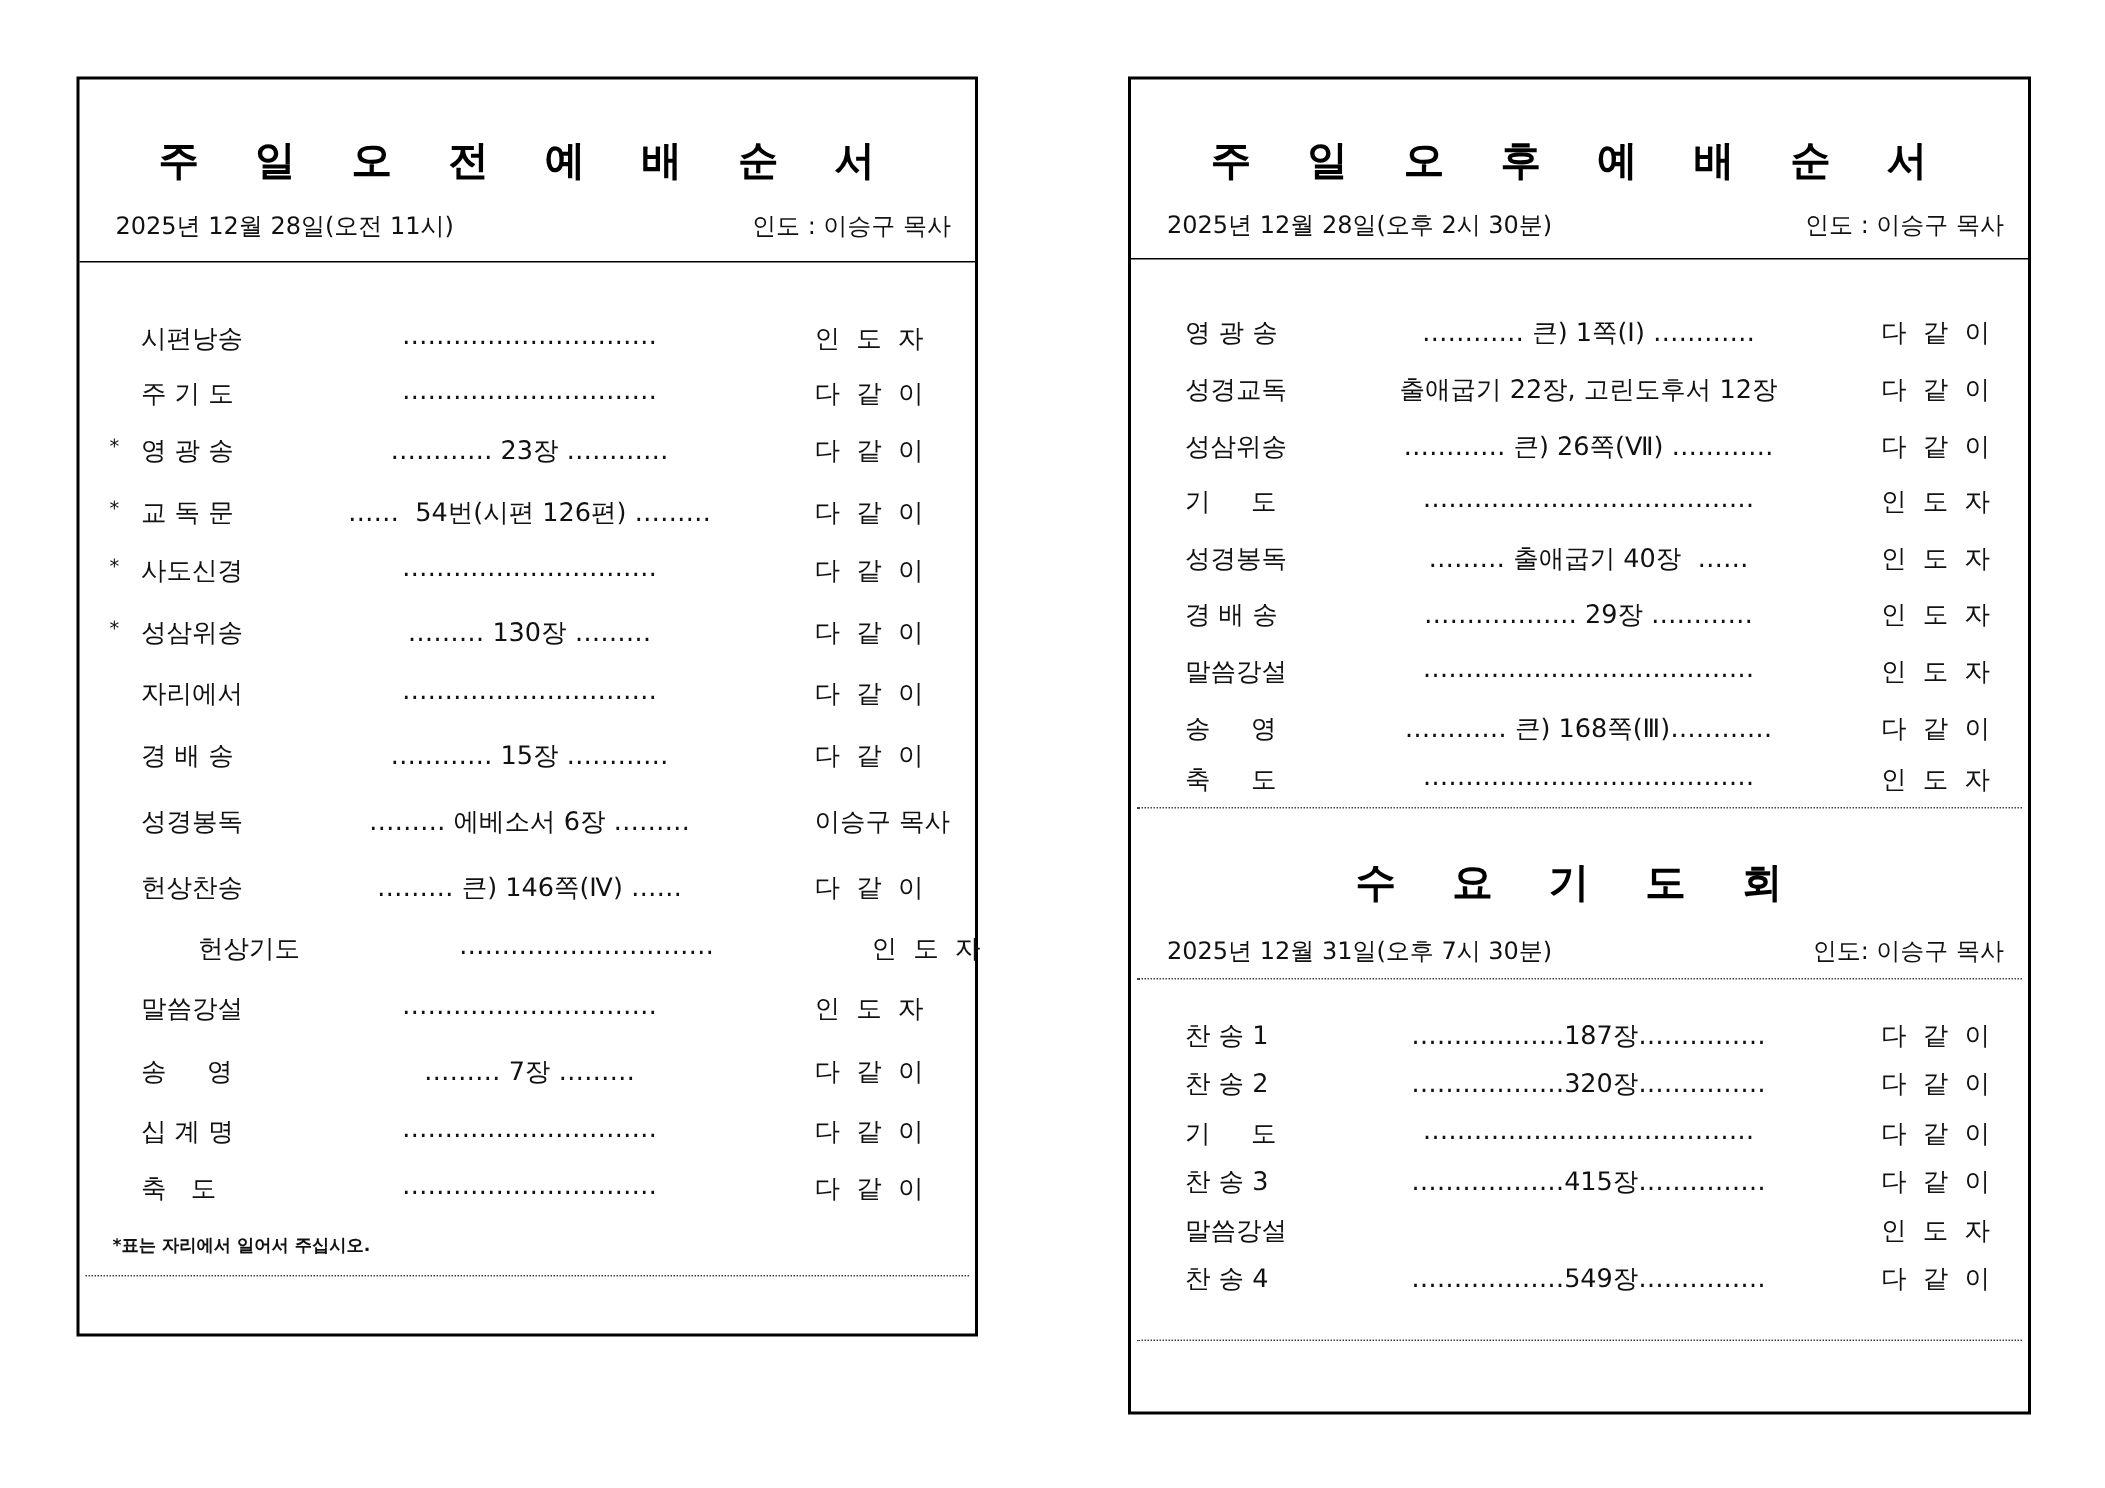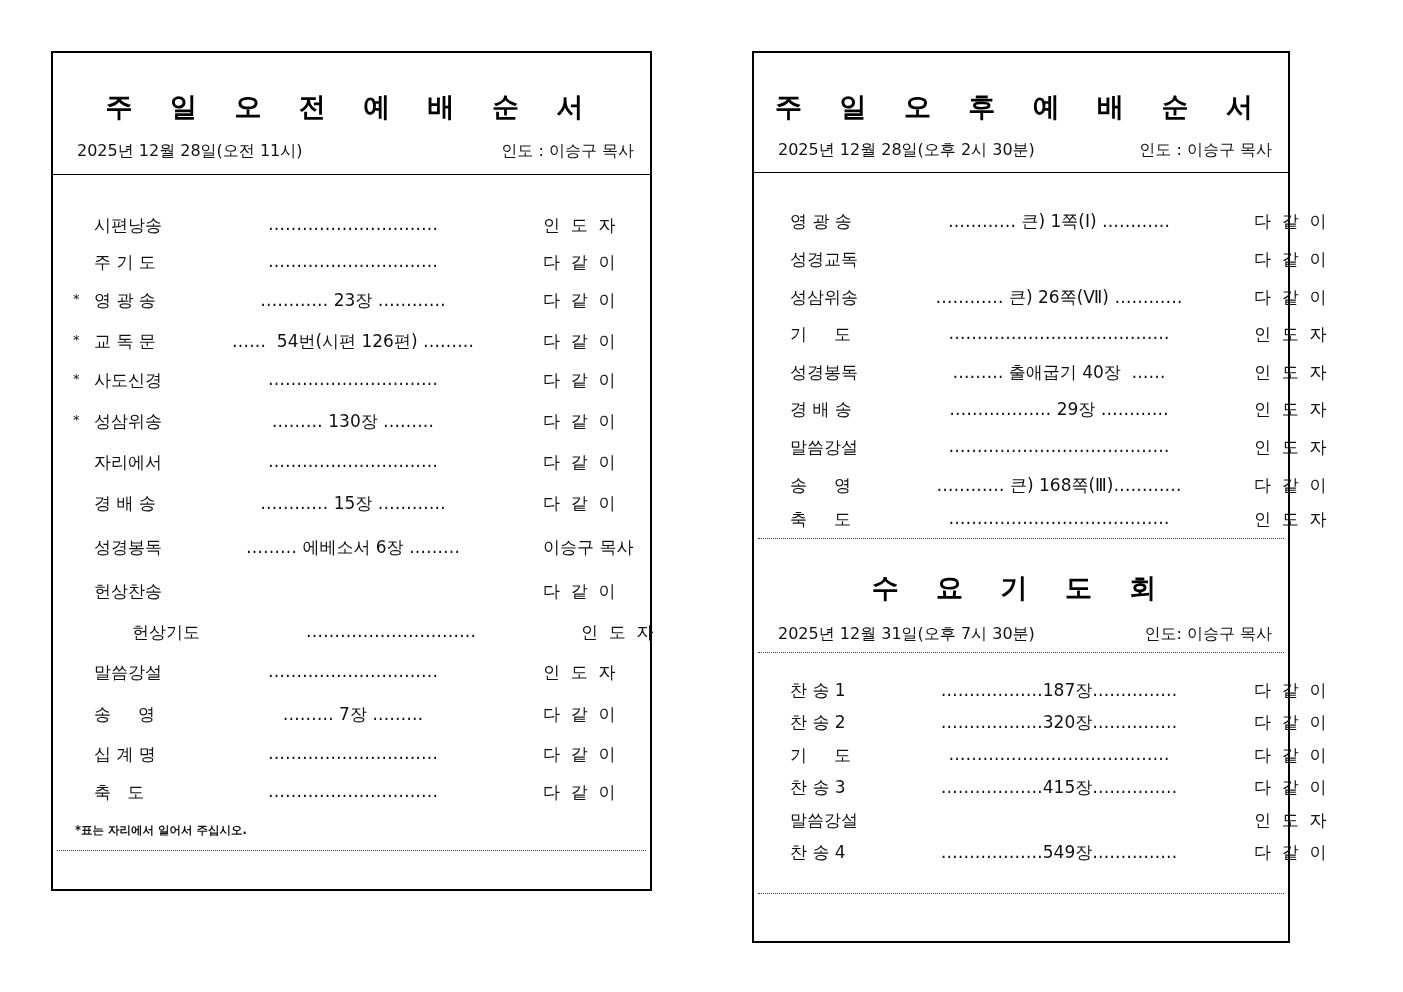--- a/index.html
+++ b/index.html
@@ -1,20 +1,20 @@
 <!DOCTYPE html>
 <html><head>
 <meta charset="utf-8">
 <style>
   html, body { margin:0; padding:0; background:#ffffff; }
   body { width:1403px; height:992px; position:relative; overflow:hidden;
          font-family:"DejaVu Sans", "Liberation Sans", sans-serif; color:#111; }
   .page { position:absolute; border:2px solid #000; background:#fff; box-sizing:border-box; }
   #left  { left:51px;  top:51px; width:601px; height:840px; }
-  #right { left:752px; top:51px; width:538px; height:892px; }
+  #right { left:752px; top:51px; width:602px; height:892px; }
 
   .title { position:absolute; left:0; right:0; text-align:center;
            font-size:27px; font-weight:bold; letter-spacing:14px; color:#000; }
   .subhead { position:absolute; left:24px; right:16px; font-size:16px; color:#111;
              display:flex; justify-content:space-between; }
   .rule { position:absolute; left:0; right:0; height:0; }
   .solid { border-top:1.5px solid #000; }
   .dotted { border-top:1.5px dotted #444; }
 
   .row { position:absolute; left:0; right:0; height:30px; font-size:17px; }
@@ -85,20 +85,21 @@
       </div>
       <div class="row" style="top: 483px;">
         <span class="star"></span>
         <span class="name" style="left:41px;">성경봉독</span>
         <span class="mid" style="left:150px;width:300px;">……… 에베소서 6장 ………</span>
         <span class="who" style="left:490px;">이승구 목사</span>
       </div>
       <div class="row" style="top: 527px;">
         <span class="star"></span>
         <span class="name" style="left:41px;">헌상찬송</span>
+        <span class="mid" style="left:150px;width:300px;">……… 큰) 146쪽(Ⅳ) ……</span>
         <span class="who" style="left:490px;">다  같  이</span>
       </div>
       <div class="row" style="top: 568px; margin-left: 38px;">
         <span class="star"></span>
         <span class="name" style="left:41px;">헌상기도</span>
         <span class="mid" style="left:150px;width:300px;">…………………………</span>
         <span class="who" style="left:490px;">인  도  자</span>
       </div>
       <div class="row" style="top: 608px;">
         <span class="star"></span>
@@ -137,20 +138,21 @@
   </div>
   <div class="rule solid" style="top:119px;"></div>
   <div id="afternoon-rows">
       <div class="row" style="top: 157px;">
         <span class="name" style="left:36px;">영 광 송</span>
         <span class="mid" style="left:150px;width:310px;">………… 큰) 1쪽(Ⅰ) …………</span>
         <span class="who" style="left:500px;">다  같  이</span>
       </div>
       <div class="row" style="top: 195px;">
         <span class="name" style="left:36px;">성경교독</span>
+        <span class="mid" style="left:150px;width:310px;">출애굽기 22장, 고린도후서 12장</span>
         <span class="who" style="left:500px;">다  같  이</span>
       </div>
       <div class="row" style="top: 233px;">
         <span class="name" style="left:36px;">성삼위송</span>
         <span class="mid" style="left:150px;width:310px;">………… 큰) 26쪽(Ⅶ) …………</span>
         <span class="who" style="left:500px;">다  같  이</span>
       </div>
       <div class="row" style="top: 270px;">
         <span class="name" style="left:36px;">기     도</span>
         <span class="mid" style="left:150px;width:310px;">…………………………………</span>

